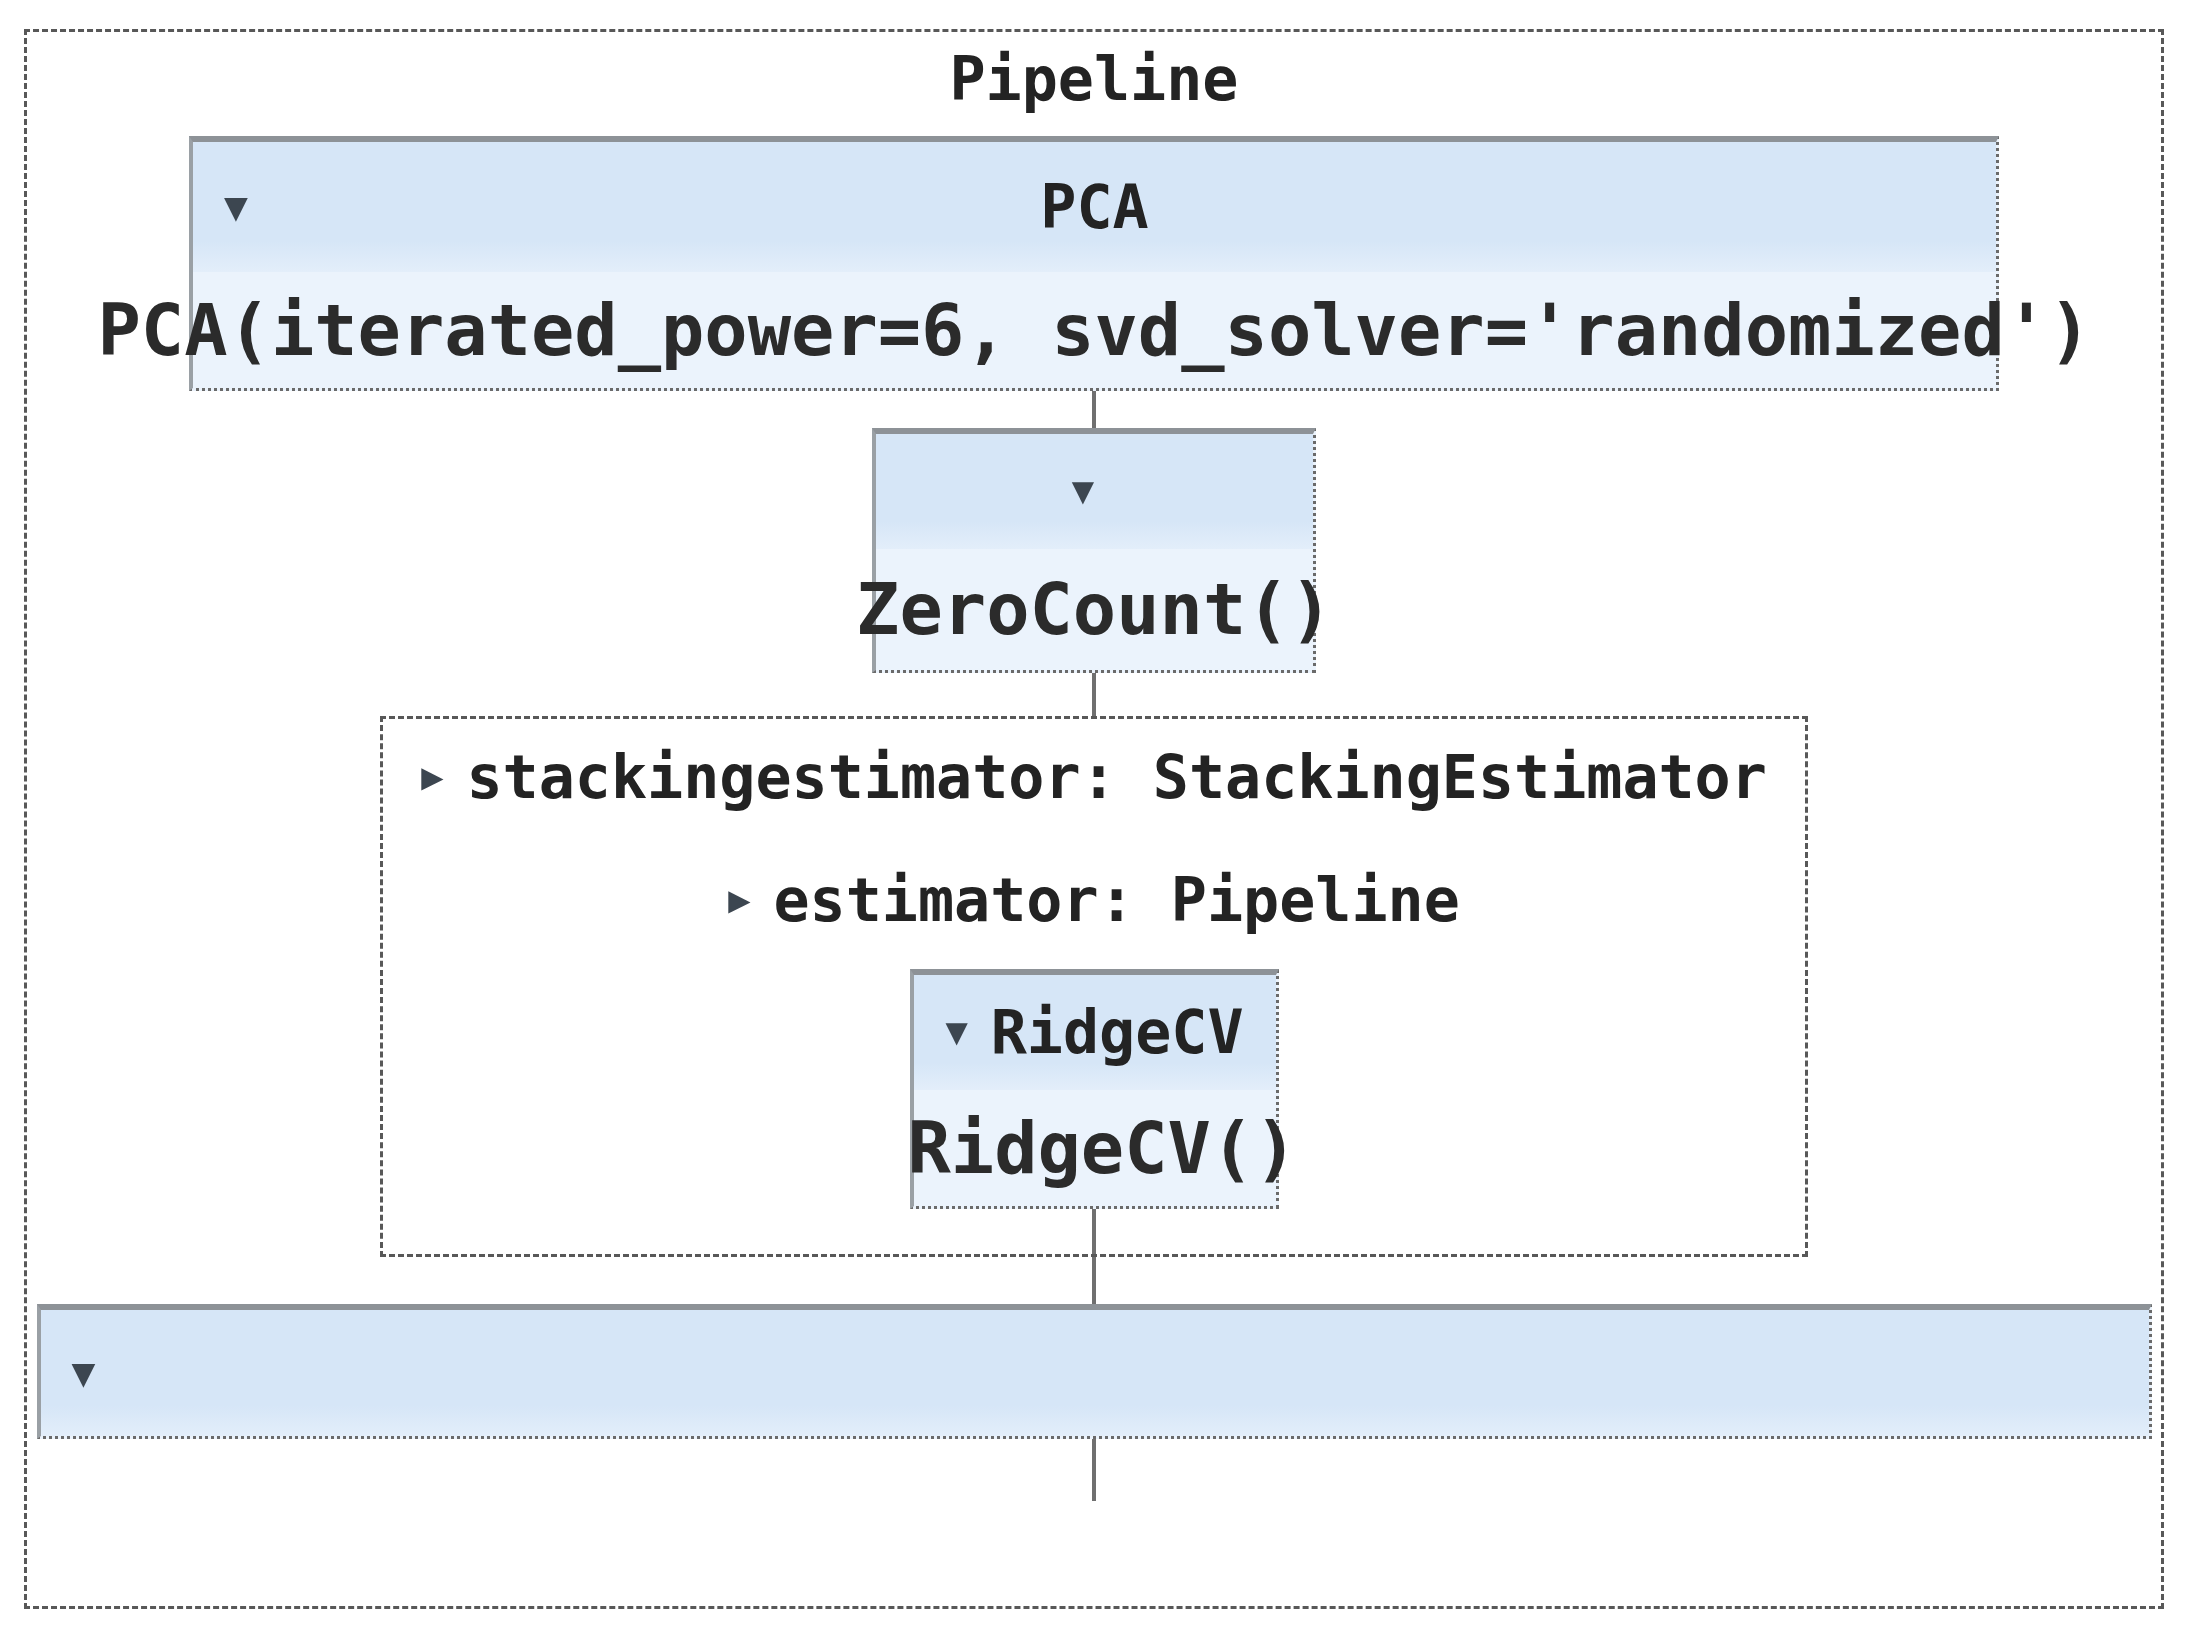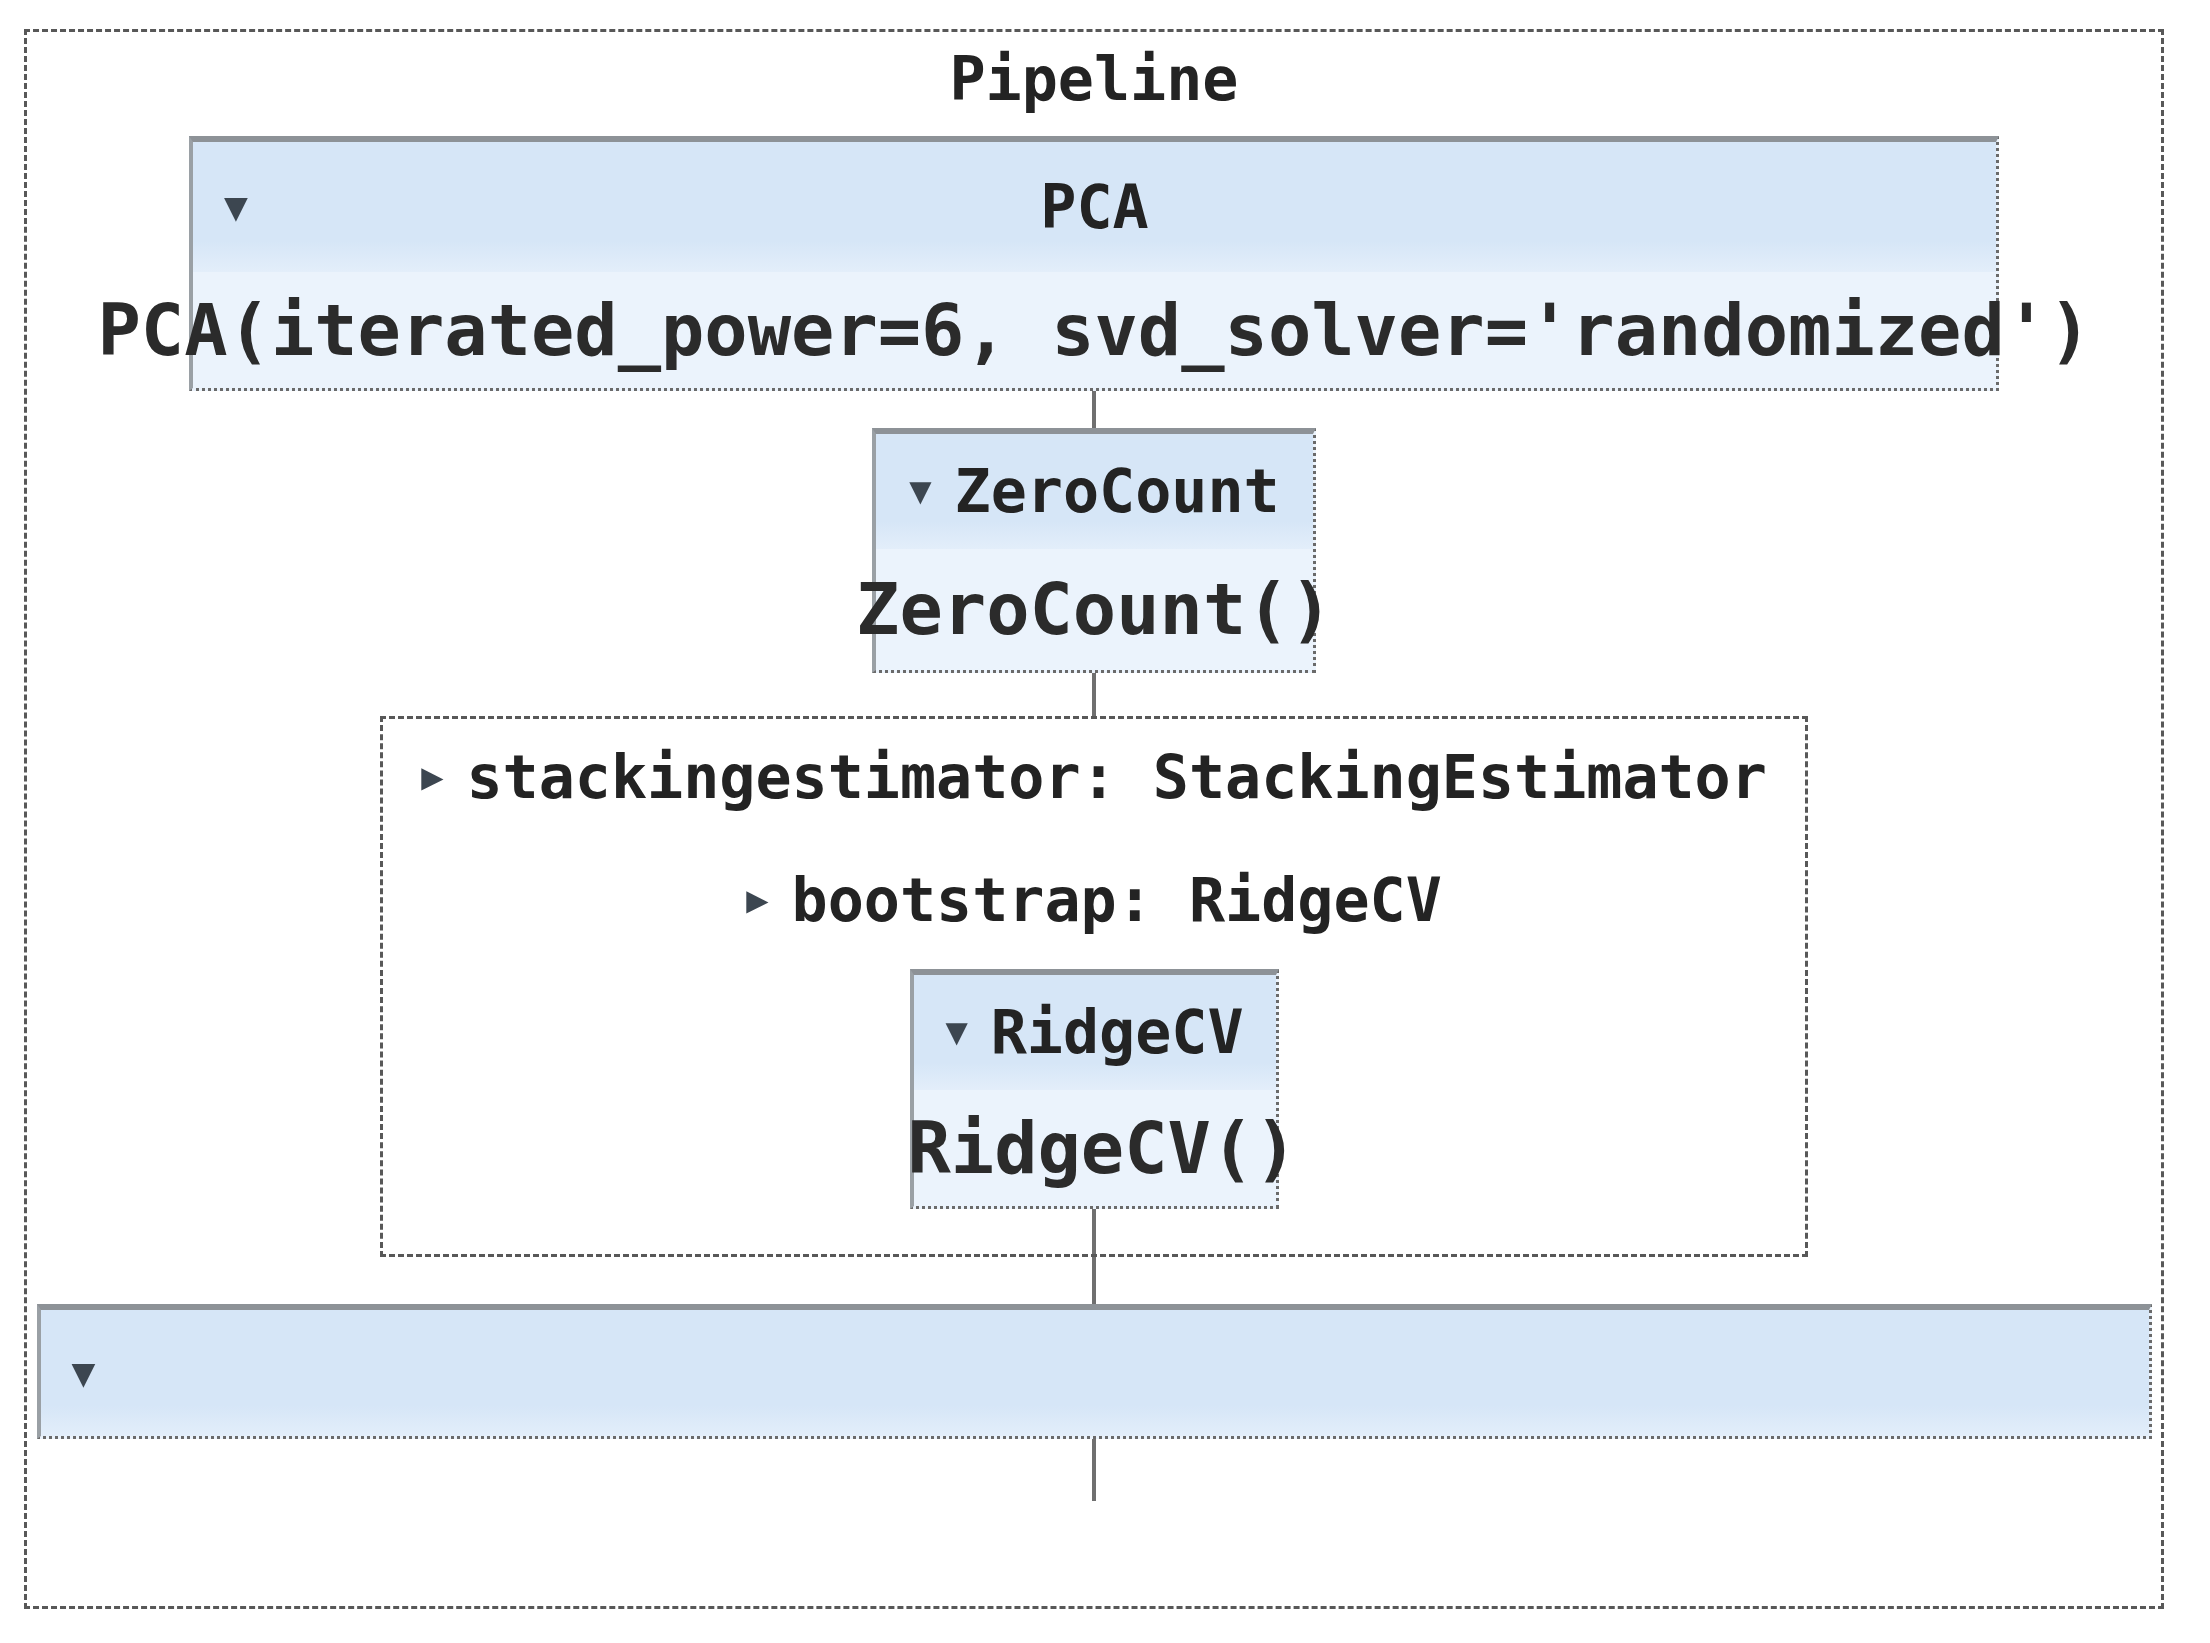--- a/index.html
+++ b/index.html
@@ -98,35 +98,34 @@
       <span>PCA</span>
     </div>
     <div class="est-code c-pca">PCA(iterated_power=6, svd_solver='randomized')</div>
   </div>
 
   <div class="connector conn-1"></div>
 
   <div class="est-box w-zero">
     <div class="est-header h-mid">
       <span class="caret-inline">▼</span>
-      <span>ZeroCount</span>
     </div>
     <div class="est-code c-zero">ZeroCount()</div>
   </div>
 
   <div class="connector conn-2"></div>
 
   <div class="inner-frame">
     <div class="toggle-label tl-1">
       <span class="caret-inline">▶</span>
       <span>stackingestimator: StackingEstimator</span>
     </div>
     <div class="toggle-label tl-2">
       <span class="caret-inline">▶</span>
-      <span>bootstrap: RidgeCV</span>
+      <span>estimator: Pipeline</span>
     </div>
 
     <div class="est-box w-ridge ridge-margin">
       <div class="est-header h-mid">
         <span class="caret-inline">▼</span>
         <span>RidgeCV</span>
       </div>
       <div class="est-code c-ridge">RidgeCV()</div>
     </div>
 

